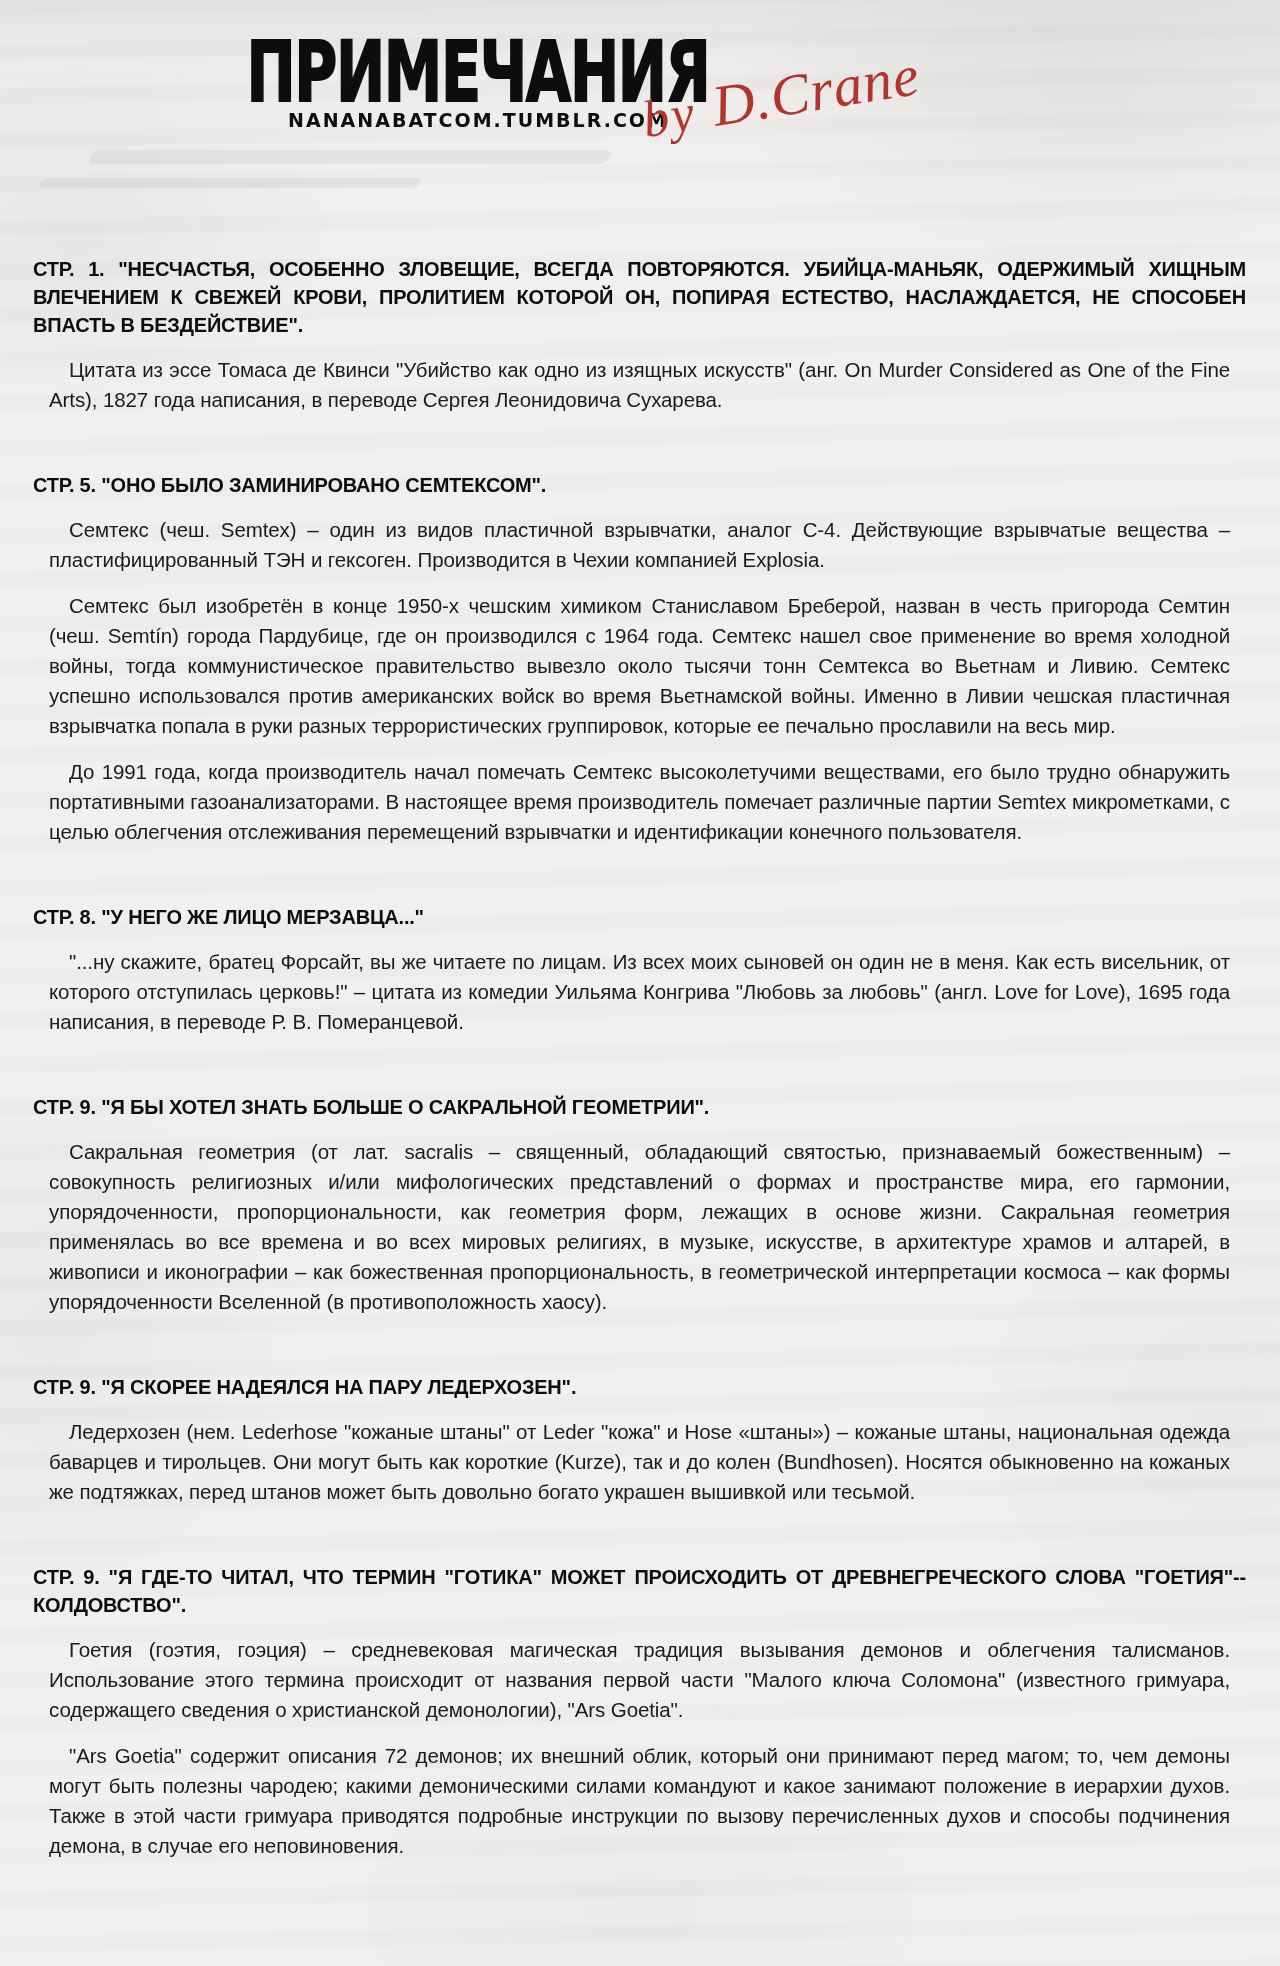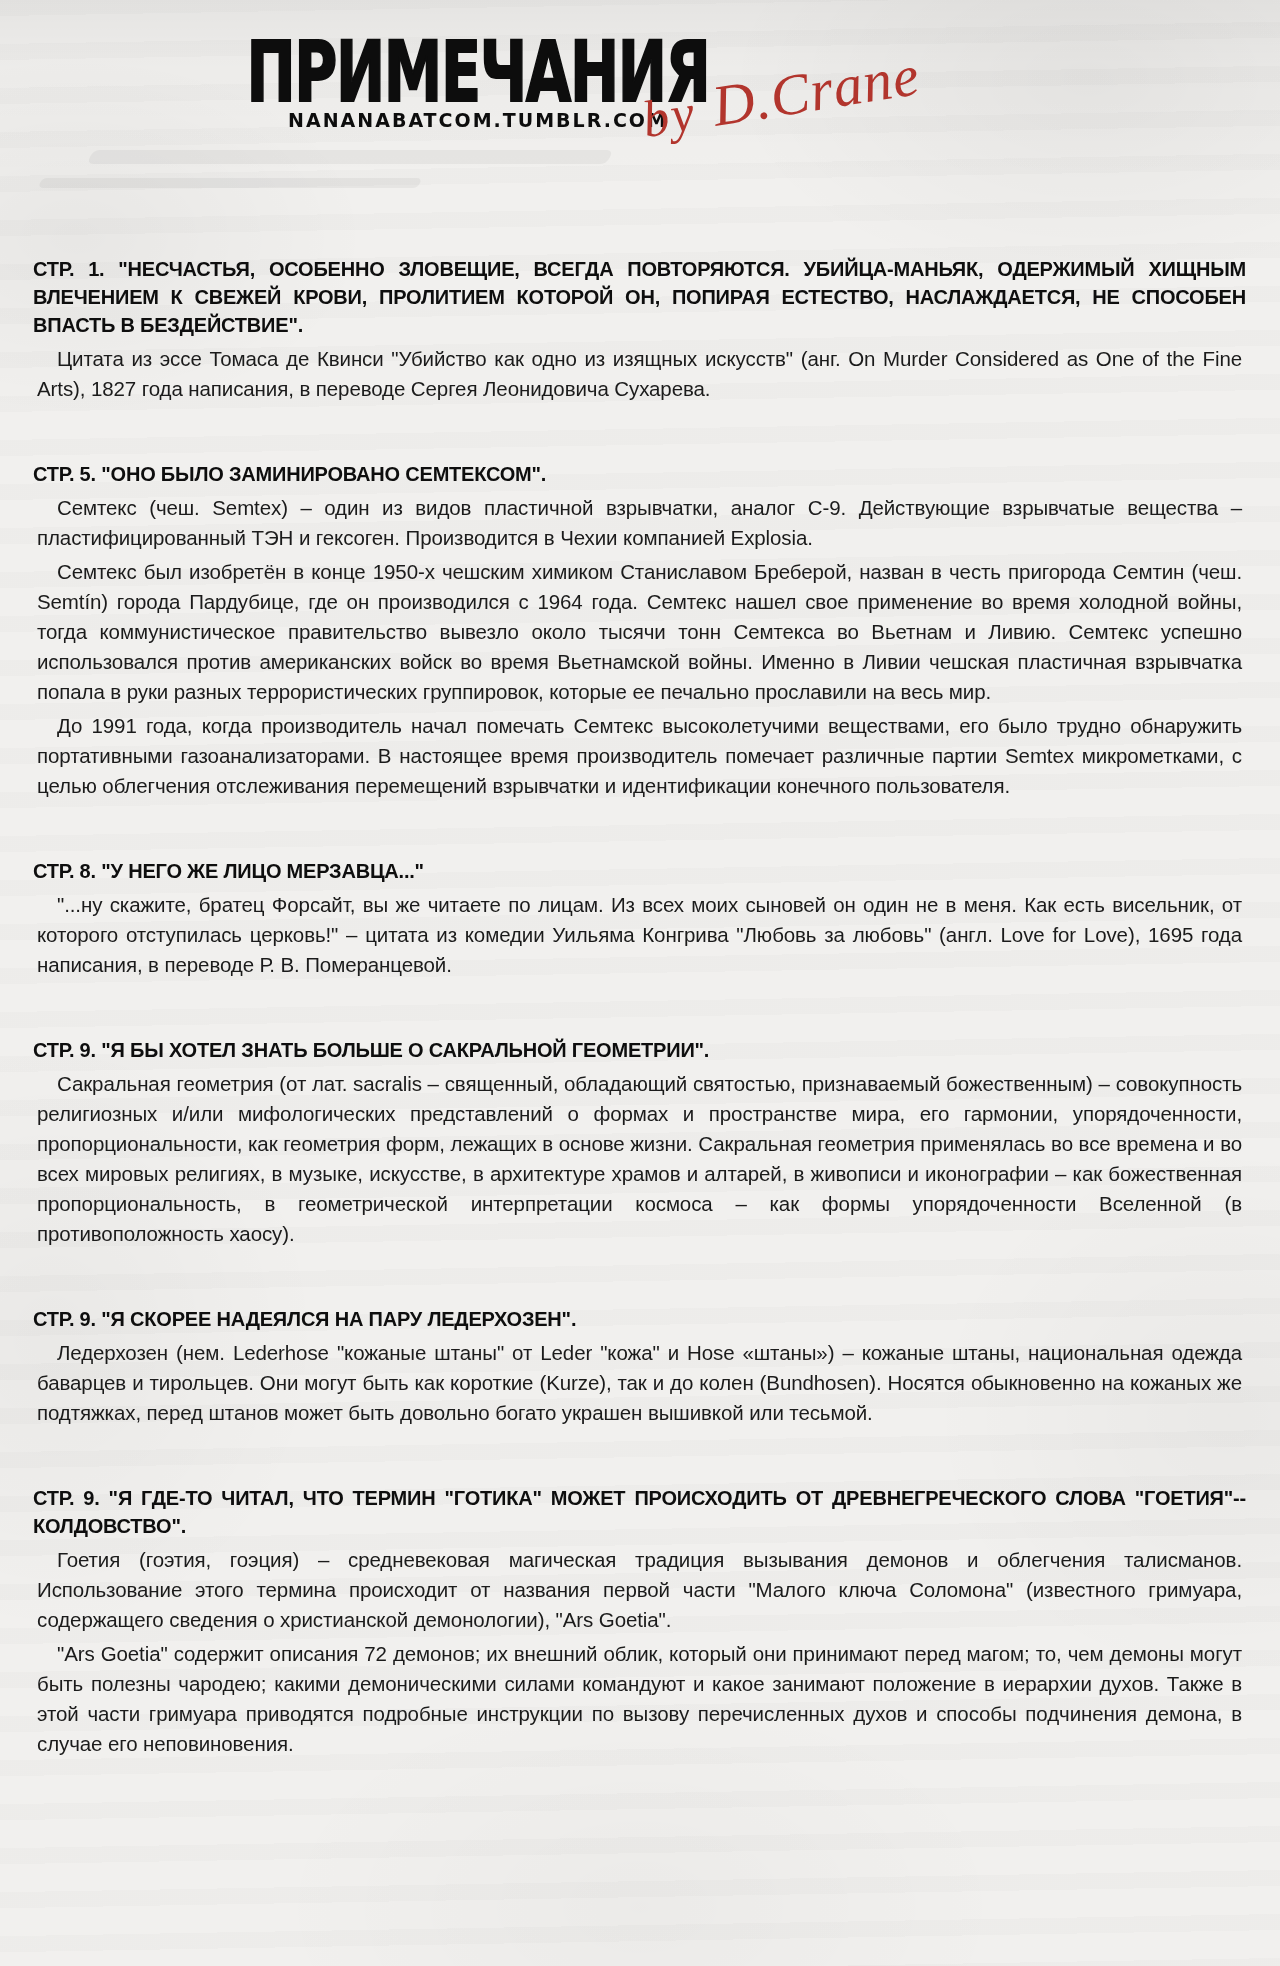--- a/index.html
+++ b/index.html
@@ -84,21 +84,21 @@
   .section-heading {
     margin: 0 0 5px 0;
     font-size: 20px;
     line-height: 28px;
     font-weight: bold;
     letter-spacing: -0.2px;
     text-align: justify;
     color: #0e0e0e;
   }
   .para {
-    margin: 4px;
+    margin: 16px;
     font-size: 20.5px;
     line-height: 30px;
     letter-spacing: -0.1px;
     text-align: justify;
     text-indent: 20px;
     color: #1b1b1b;
   }
 </style>
 </head>
 <body>
@@ -121,21 +121,21 @@
   <div class="section">
     <h2 class="section-heading">СТР. 1. "НЕСЧАСТЬЯ, ОСОБЕННО ЗЛОВЕЩИЕ, ВСЕГДА ПОВТОРЯЮТСЯ. УБИЙЦА-МАНЬЯК, ОДЕРЖИМЫЙ ХИЩНЫМ ВЛЕЧЕНИЕМ К СВЕЖЕЙ КРОВИ, ПРОЛИТИЕМ КОТОРОЙ ОН, ПОПИРАЯ ЕСТЕСТВО, НАСЛАЖДАЕТСЯ, НЕ СПОСОБЕН ВПАСТЬ В БЕЗДЕЙСТВИЕ".</h2>
     <div>
         <p class="para">Цитата из эссе Томаса де Квинси "Убийство как одно из изящных искусств" (анг. On Murder Considered as One of the Fine Arts), 1827 года написания, в переводе Сергея Леонидовича Сухарева.</p>
       </div>
   </div>
 
   <div class="section">
     <h2 class="section-heading">СТР. 5. "ОНО БЫЛО ЗАМИНИРОВАНО СЕМТЕКСОМ".</h2>
     <div>
-        <p class="para">Семтекс (чеш. Semtex) – один из видов пластичной взрывчатки, аналог C-9. Действующие взрывчатые вещества – пластифицированный ТЭН и гексоген. Производится в Чехии компанией Explosia.</p>
+        <p class="para">Семтекс (чеш. Semtex) – один из видов пластичной взрывчатки, аналог C-4. Действующие взрывчатые вещества – пластифицированный ТЭН и гексоген. Производится в Чехии компанией Explosia.</p>
         <p class="para">Семтекс был изобретён в конце 1950-х чешским химиком Станиславом Бреберой, назван в честь пригорода Семтин (чеш. Semtín) города Пардубице, где он производился с 1964 года. Семтекс нашел свое применение во время холодной войны, тогда коммунистическое правительство вывезло около тысячи тонн Семтекса во Вьетнам и Ливию. Семтекс успешно использовался против американских войск во время Вьетнамской войны. Именно в Ливии чешская пластичная взрывчатка попала в руки разных террористических группировок, которые ее печально прославили на весь мир.</p>
         <p class="para">До 1991 года, когда производитель начал помечать Семтекс высоколетучими веществами, его было трудно обнаружить портативными газоанализаторами. В настоящее время производитель помечает различные партии Semtex микрометками, с целью облегчения отслеживания перемещений взрывчатки и идентификации конечного пользователя.</p>
       </div>
   </div>
 
   <div class="section">
     <h2 class="section-heading">СТР. 8. "У НЕГО ЖЕ ЛИЦО МЕРЗАВЦА..."</h2>
     <div>
         <p class="para">"...ну скажите, братец Форсайт, вы же читаете по лицам. Из всех моих сыновей он один не в меня. Как есть висельник, от которого отступилась церковь!" – цитата из комедии Уильяма Конгрива "Любовь за любовь" (англ. Love for Love), 1695 года написания, в переводе Р. В. Померанцевой.</p>
       </div>

